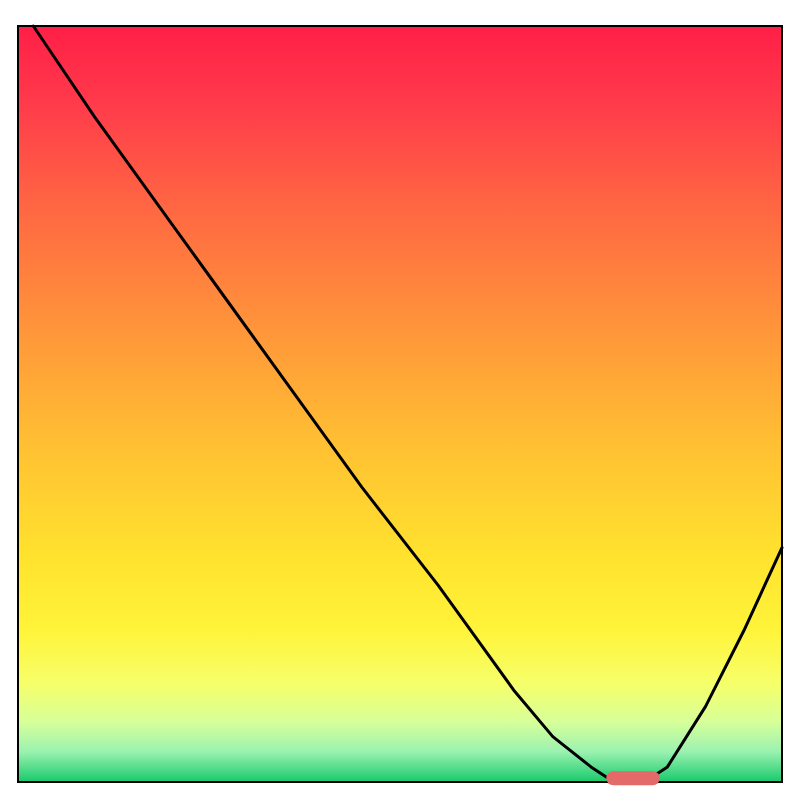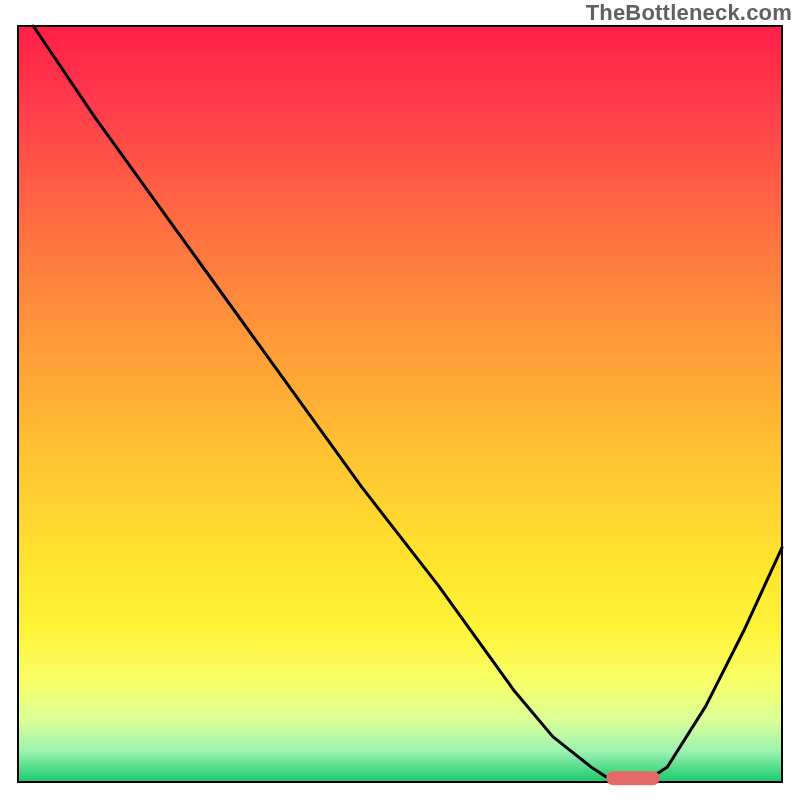--- a/index.html
+++ b/index.html
@@ -24,21 +24,20 @@
     font-weight: 600;
     color: #606060;
     letter-spacing: 0.2px;
   }
   svg { display: block; }
 </style>
 </head>
 <body>
 
 <div class="canvas-wrap">
-  <div class="watermark">TheBottleneck.com</div>
 
   <svg id="chart-svg" width="800" height="800">
     <defs>
       <linearGradient id="bg-grad" x1="0" y1="0" x2="0" y2="1">
           <stop offset="0%" stop-color="#ff1f47"></stop>
           <stop offset="10%" stop-color="#ff3a4b"></stop>
           <stop offset="25%" stop-color="#ff6a42"></stop>
           <stop offset="40%" stop-color="#ff953a"></stop>
           <stop offset="55.00000000000001%" stop-color="#ffbf33"></stop>
           <stop offset="70%" stop-color="#ffe22e"></stop>

